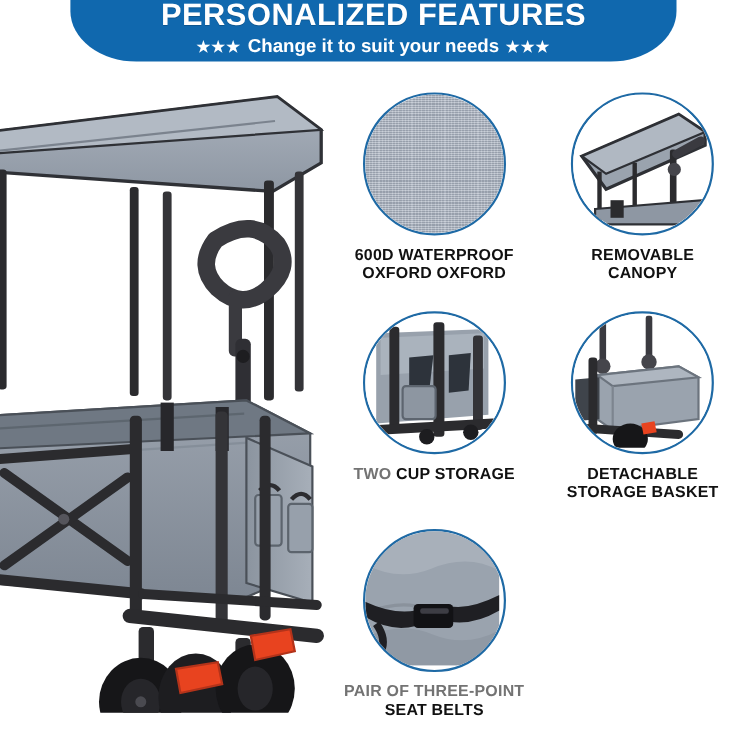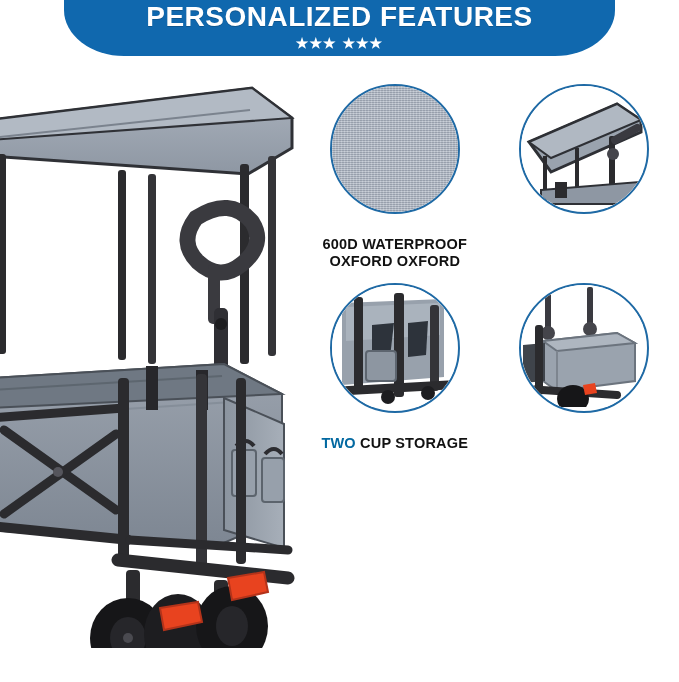--- a/index.html
+++ b/index.html
@@ -34,50 +34,51 @@
     position:absolute;left:0;top:78px;width:300px;height:570px;
   }
 
   
   #features{
     position:absolute;left:300px;top:78px;width:379px;height:596px;
     display:grid;grid-template-columns:1fr 1fr;grid-template-rows:1fr 1fr 1fr;
   }
   .feature{
     display:flex;flex-direction:column;align-items:center;
-    padding-top:6px;box-sizing:border-box;gap:12px;
+    padding-top:6px;box-sizing:border-box;
   }
   .circle{
     width:126px;height:126px;border-radius:50%;
     border:2px solid #1f6aa5;overflow:hidden;position:relative;
     background:#ffffff;flex:0 0 auto;
   }
   .cap{
     margin-top:10px;text-align:center;color:#111111;
     font-size:14.5px;font-weight:bold;line-height:1.18;letter-spacing:.2px;
   }
-  .cap .hl{color:#0369a1;}
+  .cap .hl{color:#737373;}
 
   
   .fabric{
     width:100%;height:100%;
     background-color:#a9b2c0;
     background-image:
       repeating-linear-gradient(0deg, rgba(255,255,255,.28) 0 1px, rgba(0,0,0,.06) 1px 2px),
       repeating-linear-gradient(90deg, rgba(255,255,255,.14) 0 1px, rgba(0,0,0,.05) 1px 3px);
   }
   svg{display:block;}
 </style>
 </head>
 <body>
 
 <div id="banner">
   <div id="banner-title">PERSONALIZED FEATURES</div>
   <div id="banner-sub">
     <span class="stars">★★★</span>
+    <span>Change it to suit your needs</span>
     <span class="stars">★★★</span>
   </div>
 </div>
 
 <div id="product">
   <svg width="300" height="570" viewBox="0 0 300 570">
     <defs>
       <linearGradient id="canopyG" x1="0" y1="0" x2="0" y2="1">
         <stop offset="0" stop-color="#aab2bd"></stop>
           <stop offset="1" stop-color="#8e97a3"></stop>
@@ -171,20 +172,24 @@
         <path d="M8 56 L96 18 L120 34 L30 72 Z" fill="#b0b8c2" stroke="#2e3035" stroke-width="2"></path>
         <rect x="22" y="70" width="4" height="46" fill="#2b2b2e"></rect>
         <rect x="54" y="62" width="4" height="54" fill="#2b2b2e"></rect>
         <rect x="88" y="50" width="6" height="66" fill="#2b2b2e" rx="2"></rect>
         <path d="M94 54 l22 -12" stroke="#3a3a40" stroke-width="8" stroke-linecap="round"></path>
         <circle cx="92" cy="68" r="6" fill="#45454b"></circle>
         <path d="M20 104 L118 96 L118 118 L20 118 Z" fill="#8e97a3" stroke="#2e3035" stroke-width="2"></path>
         <rect x="34" y="96" width="12" height="16" fill="#2b2b2e"></rect>
       </svg>
     </div>
+    <div class="cap">
+      <div>REMOVABLE</div>
+      <div>CANOPY</div>
+    </div>
   </div>
 
 
   <div class="feature">
     <div class="circle">
       <svg width="122" height="122" viewBox="0 0 122 122">
         <rect width="122" height="122" fill="#ffffff"></rect>
         <path d="M10 18 L112 14 L112 92 L10 100 Z" fill="#98a1ac"></path>
         <path d="M14 22 L108 18 L108 50 L14 56 Z" fill="#aab3bd"></path>
         <rect x="22" y="12" width="9" height="96" fill="#2b2b2e" rx="3"></rect>
@@ -216,16 +221,39 @@
         <path d="M22 56 L96 48 L114 58 L114 96 L36 106 L22 96 Z" fill="#9aa3ae" stroke="#6c747e" stroke-width="2"></path>
         <path d="M22 56 L96 48 L114 58 L36 66 Z" fill="#aeb6c0" stroke="#6c747e" stroke-width="2"></path>
         <path d="M36 66 L36 106" stroke="#7d858f" stroke-width="2"></path>
         <path d="M2 60 L24 58 L24 96 L2 98 Z" fill="#3f444b"></path>
         <rect x="14" y="40" width="8" height="70" fill="#2b2b2e" rx="3"></rect>
         <path d="M6 104 L96 110" stroke="#2b2b2e" stroke-width="8" stroke-linecap="round"></path>
         <ellipse cx="52" cy="114" rx="16" ry="14" fill="#161618"></ellipse>
         <path d="M62 100 l12 -2 l2 10 l-12 2 Z" fill="#e8431f"></path>
       </svg>
     </div>
-  </div>
-
+    <div class="cap">
+      <div>DETACHABLE</div>
+      <div>STORAGE BASKET</div>
+    </div>
+  </div>
+
+  <div class="feature">
+    <div class="circle">
+      <svg width="122" height="122" viewBox="0 0 122 122">
+        <rect width="122" height="122" fill="#9aa3ae"></rect>
+        <path d="M0 30 q30 16 60 4 q34 -14 62 2 L122 0 L0 0 Z" fill="#a8b0ba"></path>
+        <path d="M0 96 q34 -14 62 -2 q30 12 60 -4 L122 122 L0 122 Z" fill="#9099a4"></path>
+        <path d="M0 74 q28 -10 46 -6" stroke="#8a929c" stroke-width="3" fill="none"></path>
+        <path d="M0 64 q26 12 46 8 l0 14 q-22 6 -46 -8 Z" fill="#1f1f23"></path>
+        <path d="M122 58 q-28 14 -46 10 l0 14 q22 4 46 -10 Z" fill="#1f1f23"></path>
+        <rect x="44" y="66" width="36" height="22" rx="4" fill="#121215"></rect>
+        <rect x="50" y="70" width="26" height="5" rx="2" fill="#3d3d44"></rect>
+        <path d="M10 84 q10 14 4 26" stroke="#1f1f23" stroke-width="7" fill="none"></path>
+      </svg>
+    </div>
+    <div class="cap">
+      <div class="hl">PAIR OF THREE-POINT</div>
+      <div>SEAT BELTS</div>
+    </div>
+  </div>
 
 </div>
 
 </body></html>

